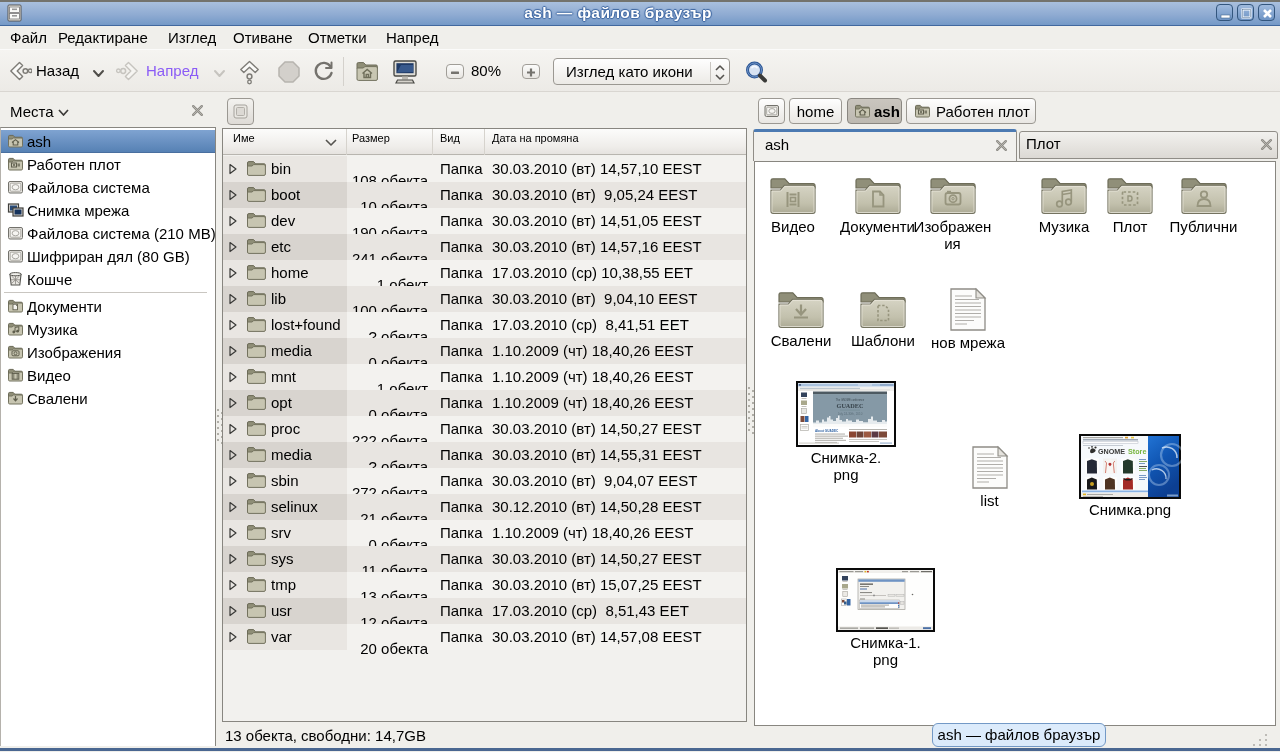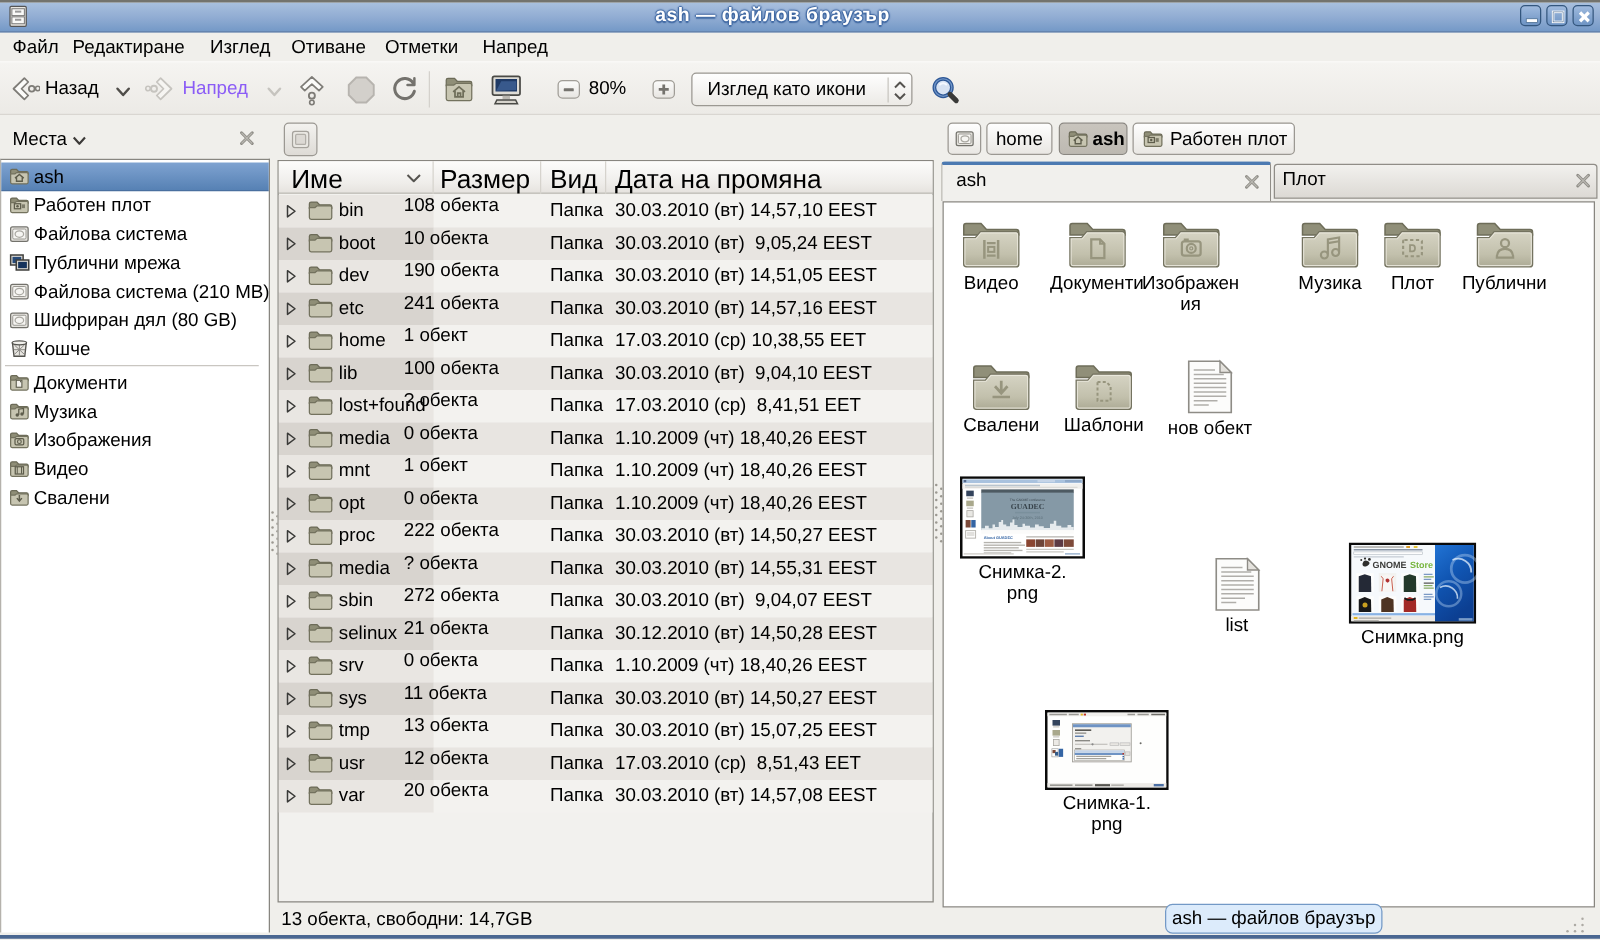--- a/index.html
+++ b/index.html
@@ -23,29 +23,29 @@
 #combo .lbl{position:absolute;left:12px;top:4px}
 #combo .sep{position:absolute;left:156px;top:3px;width:1px;height:20px;background:#c8c5c0}
 #sidebar{left:0;top:127px;width:216px;height:619px;background:#fff;border-top:1px solid #888680;border-right:1px solid #888680;border-left:1px solid #b5b2ac}
 #sidehead{left:10px;top:103px;font-size:15px}
 .srow{position:absolute;left:1px;width:214px;height:23px;font-size:15px}
 .srow .t{position:absolute;left:26px;top:3px;white-space:nowrap}
 .srow svg{position:absolute;left:6px;top:3px}
 #selrow{background:linear-gradient(#7fa3d1,#5681b4);border-bottom:1px solid #496f9f}
 
 #listpane{left:222px;top:128px;width:525px;height:594px;background:#f2f1ee;border:1px solid #888680}
-#lhead{position:absolute;left:0;top:0;width:523px;height:26px;background:linear-gradient(#fcfcfb,#efedea 70%,#e6e3df);border-bottom:1px solid #b8b5af;font-size:21px}
+#lhead{position:absolute;left:0;top:0;width:523px;height:26px;background:linear-gradient(#fcfcfb,#efedea 70%,#e6e3df);border-bottom:1px solid #b8b5af;font-size:11px}
 #lhead .c{position:absolute;top:0;height:26px;border-right:1px solid #d6d3cd}
 .lrow{position:absolute;left:0;width:523px;height:26px;font-size:15px}
 .lrow .nc{position:absolute;left:0;top:0;width:124px;height:26px}
 .lrow .rc{position:absolute;left:124px;top:0;width:399px;height:26px}
 .r1 .nc{background:#e9e6e2}.r1 .rc{background:#f3f2ef}
 .r2 .nc{background:#d8d4cf}.r2 .rc{background:#e8e5e1}
 .lrow .nm{position:absolute;left:48px;top:4px}
-.lrow .sz{position:absolute;left:100px;top:0;width:105px;text-align:left}
+.lrow .sz{position:absolute;left:100px;top:16px;width:105px;text-align:right}
 .lrow .vd{position:absolute;left:217px;top:4px}
 .lrow .dt{position:absolute;left:269px;top:4px}
 .lrow svg.fold{position:absolute;left:23px;top:3px}
 .lrow svg.exp{position:absolute;left:5px;top:7px}
 #status{left:225px;top:727px;font-size:15px}
 
 .pathbtn{top:98px;height:26px;border:1px solid #9b9892;border-radius:4px;background:linear-gradient(#fefefe,#e9e7e3);font-size:15px}
 #tab1{left:753px;top:129px;width:264px;height:32px;background:#f1f0ed;border:1px solid #908d87;border-bottom:none;border-top:3px solid #4c7ab2;border-radius:3px 3px 0 0;font-size:15px}
 #tab2{left:1019px;top:131px;width:259px;height:28px;background:linear-gradient(#f2f1ee,#dcd9d4);border:1px solid #908d87;border-radius:3px 3px 0 0;font-size:15px}
 #iconview{left:754px;top:161px;width:522px;height:565px;background:#fff;border:1px solid #888680;border-top:1px solid #888680}
@@ -230,21 +230,21 @@
     </svg>
     <span class="t">Файлова система</span>
   </div>
 <div class="abs srow" style="top:199px">
     <svg width="17" height="16">
       <rect x="1.5" y="2" width="10" height="8" fill="#dddbd5" stroke="#3f3f3c" stroke-width="1.2"></rect>
       <rect x="3" y="3.5" width="7" height="5" fill="#274a79"></rect>
       <rect x="6" y="6" width="10" height="8" fill="#d5d3cd" stroke="#3f3f3c" stroke-width="1.2"></rect>
       <rect x="7.5" y="7.5" width="7" height="5" fill="#16335c"></rect>
     </svg>
-    <span class="t">Публични мрежа</span>
+    <span class="t">Снимка мрежа</span>
   </div>
 <div class="abs srow" style="top:222px">
     <svg width="17" height="16">
       <rect x="1.5" y="2.5" width="14" height="11.5" rx="1.5" fill="#e6e4df" stroke="#73726c"></rect>
       <rect x="3.2" y="4.2" width="10.6" height="8" rx="1" fill="#f6f5f2" stroke="#9b9993" stroke-width="0.8"></rect>
       <ellipse cx="8.5" cy="8.2" rx="3.4" ry="2.6" fill="none" stroke="#aaa8a2" stroke-width="1"></ellipse>
     </svg>
     <span class="t">Файлова система (210 MB)</span>
   </div>
 <div class="abs srow" style="top:245px">
@@ -761,24 +761,24 @@
       <g fill="none" stroke="#97957e" stroke-width="1.6" stroke-dasharray="2.4 1.8">
         <path d="M19 17.5 L26 17.5 L29.5 21 L29.5 32.5 L19 32.5 Z"></path>
       </g>
     </svg>
     <div>Шаблони</div>
   </div>
 <div class="abs icell" style="left:928px;top:287px;width:80px">
     <svg width="38" height="45">
       <use href="#paper"></use>
     </svg>
-    <div>нов обект</div>
-  </div>
-
-<div class="abs icell" style="left:768px;top:381px;width:100px" id="th2">
+    <div>нов мрежа</div>
+  </div>
+
+<div class="abs icell" style="left:796px;top:381px;width:100px" id="th2">
     <svg width="100" height="66" viewBox="0 0 100 66">
 <rect x="1" y="1" width="98" height="64" fill="#fff" stroke="#0a0a0a" stroke-width="2"></rect>
 <rect x="2" y="2.5" width="96" height="3" fill="#a9c2de"></rect>
       <rect x="3" y="3" width="2" height="1.8" fill="#55688a"></rect>
       <rect x="62" y="3" width="14" height="1.8" fill="#c6d5e8"></rect>
       <rect x="84" y="3" width="13" height="1.8" fill="#8fa9c9"></rect>
 <rect x="2" y="6" width="96" height="4" fill="#f1f0ee"></rect>
       <rect x="4" y="6.8" width="60" height="1.3" fill="#b9c4ce"></rect>
       <rect x="4" y="8.4" width="90" height="1" fill="#dcdbd8"></rect>
 <g>

